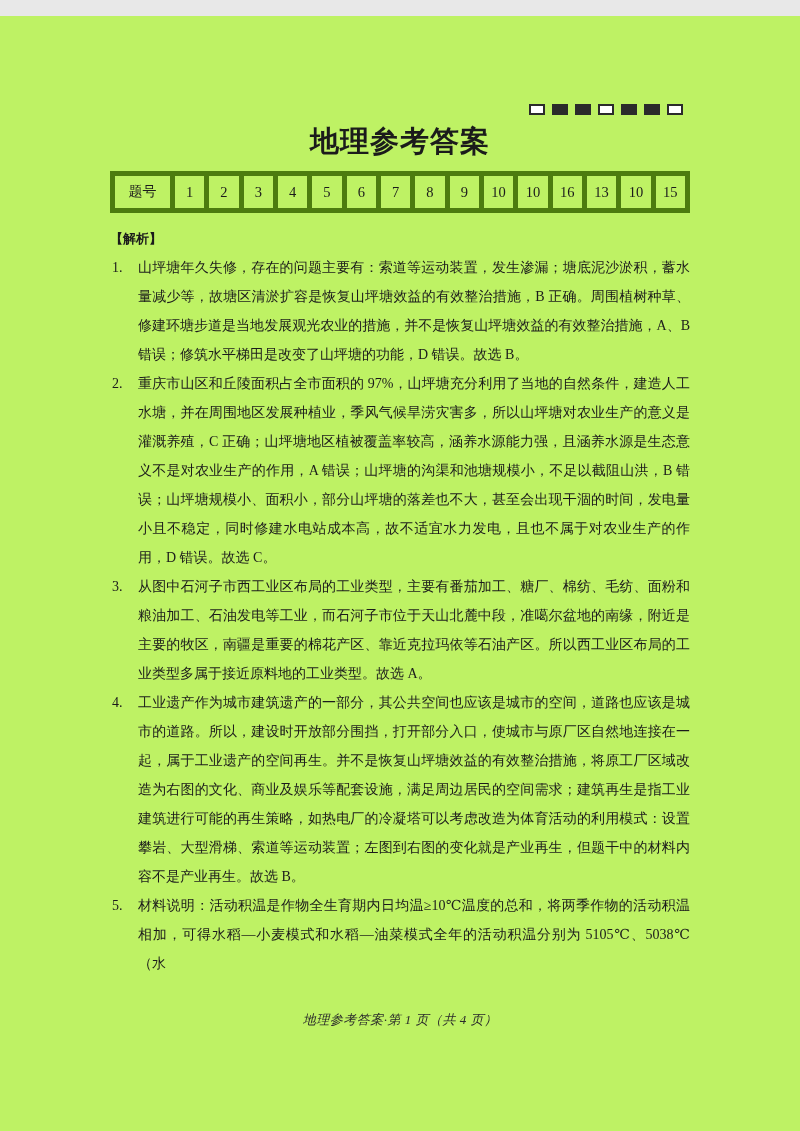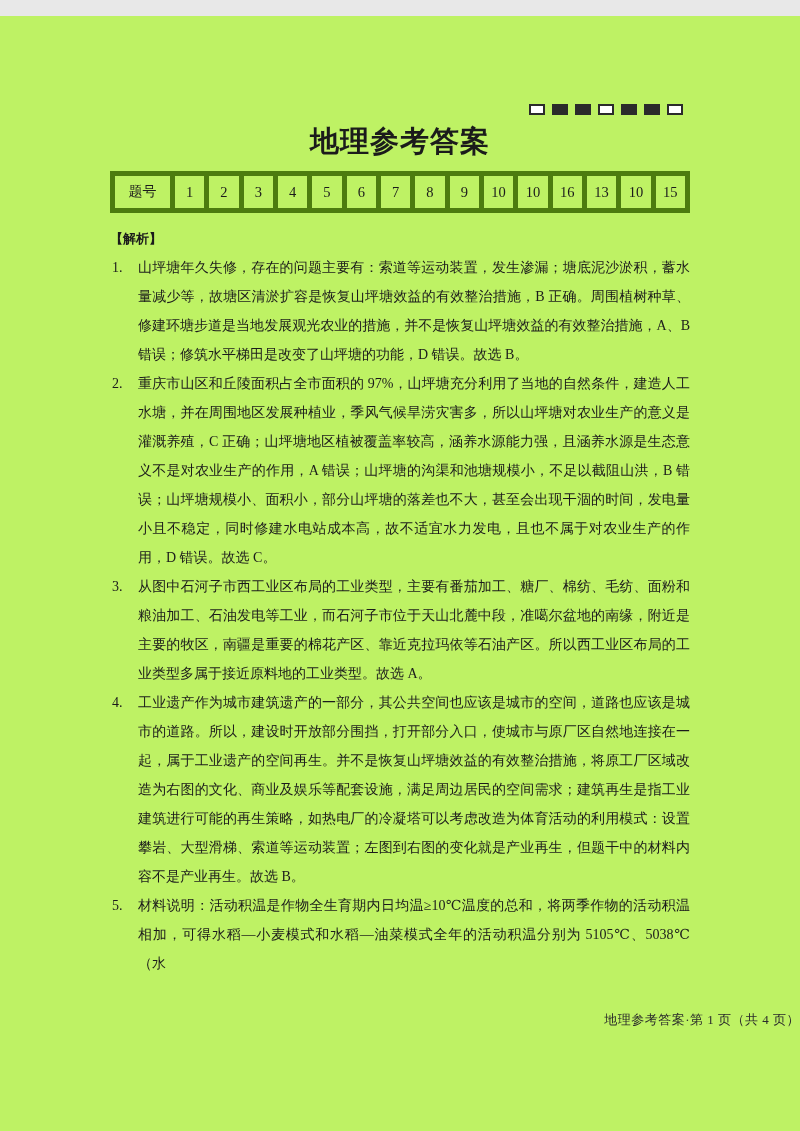--- a/index.html
+++ b/index.html
@@ -84,24 +84,25 @@
   .item-text {
     flex:1;
     text-align:justify;
     text-justify:inter-ideograph;
   }
 
   .page-footer {
     position:absolute;
     top:995px; left:0;
     width:100%;
-    text-align:right;
+    text-align:center;
     font-size:13px;
     color:#2b2b2b;
     letter-spacing:0.5px;
+    font-style:italic;
   }
 </style>
 </head>
 <body>
 
 <div class="page">
 
   <div class="marker-strip">
       <span class="marker"></span>
       <span class="marker filled"></span>

